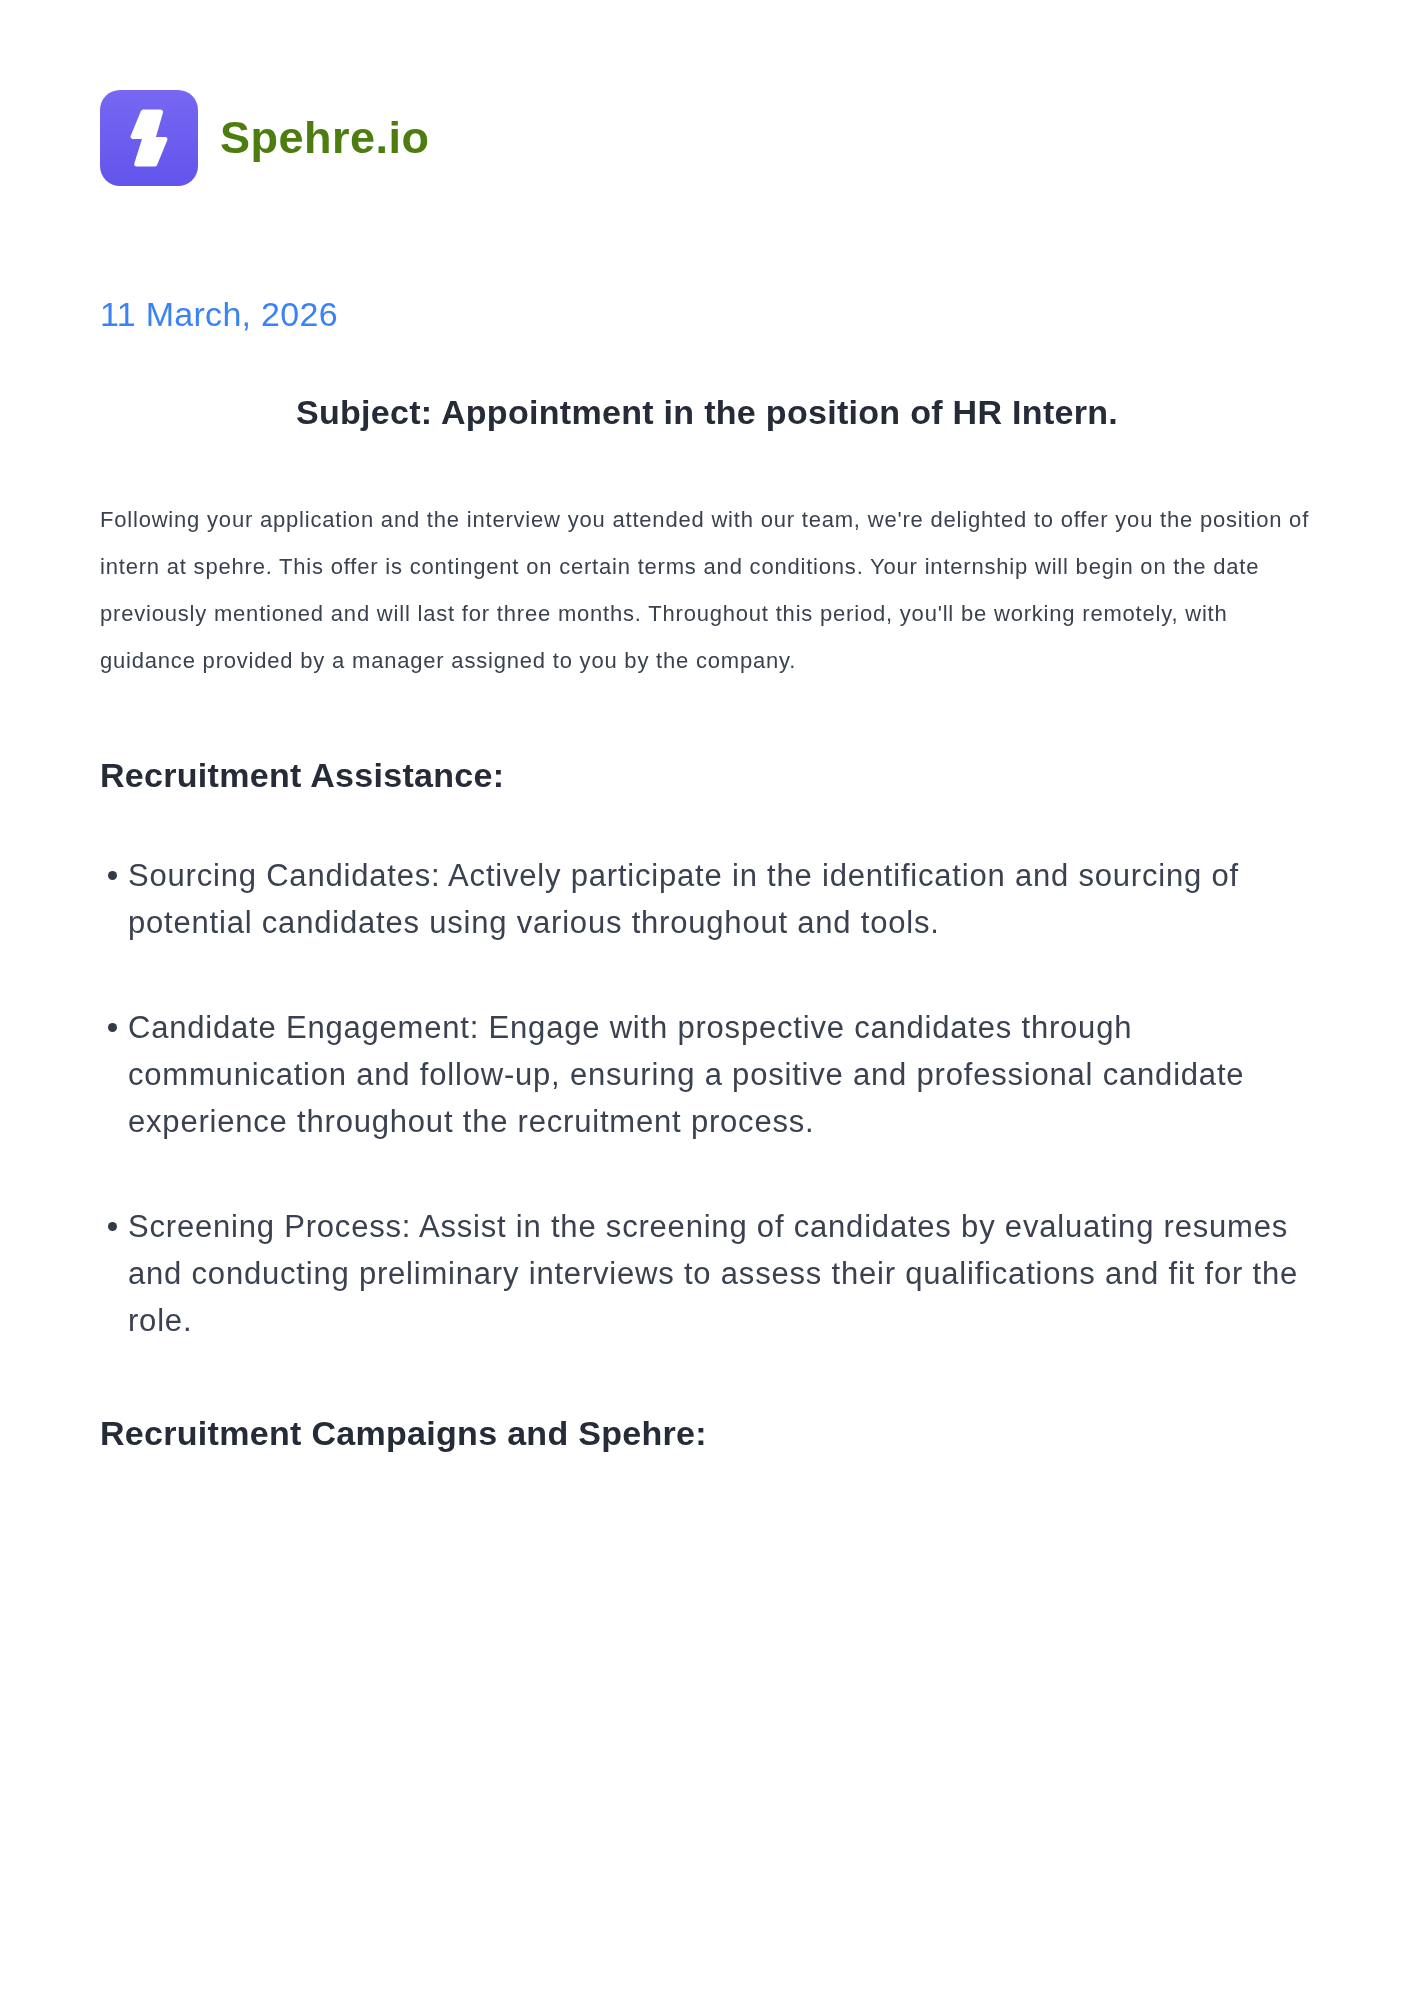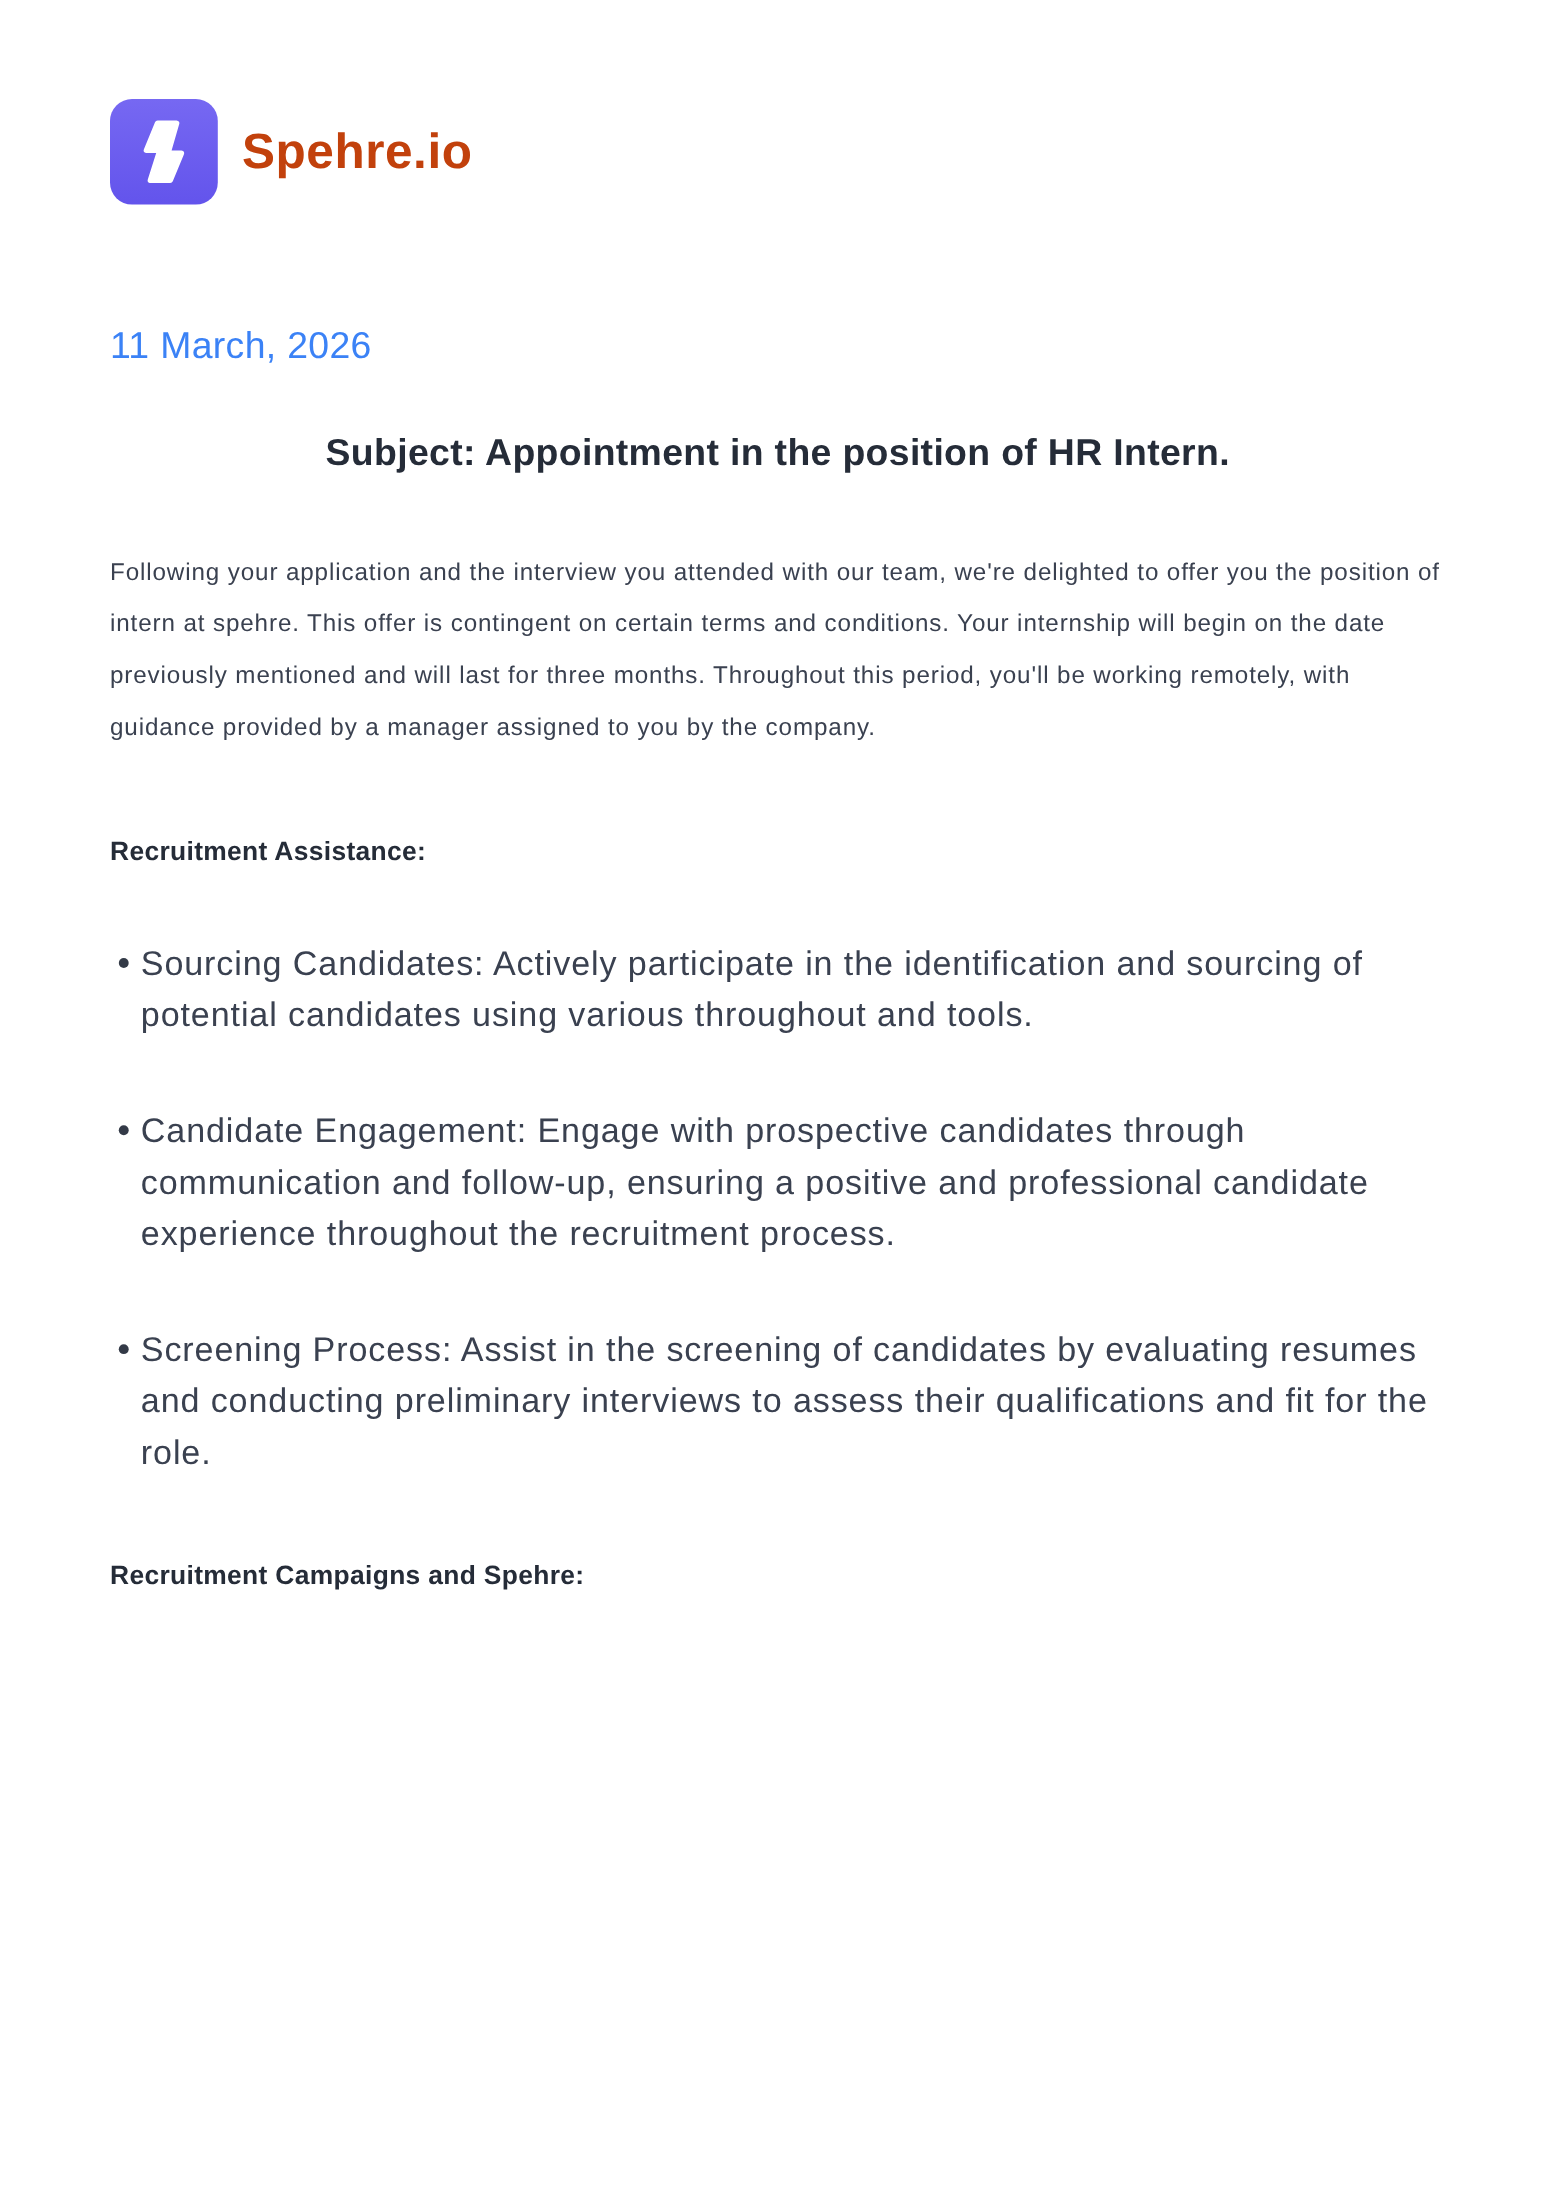--- a/index.html
+++ b/index.html
@@ -32,21 +32,21 @@
     background: linear-gradient(180deg, #7668f2 0%, #6354ec 100%);
     display: flex;
     align-items: center;
     justify-content: center;
     flex: 0 0 auto;
   }
   .logo-icon svg { width: 72px; height: 72px; }
   .brand-name {
     font-size: 45px;
     font-weight: 700;
-    color: #c2410c;
+    color: #4d7c0f;
     letter-spacing: 0.5px;
   }
 
   
   .date-block {
     font-size: 34px;
     line-height: 48px;
     font-weight: 400;
     color: #3b82f6;
     margin-bottom: 50px;
@@ -83,21 +83,21 @@
     color: #252c38;
     letter-spacing: 0.3px;
     text-decoration: underline;
     text-decoration-thickness: 3px;
     text-underline-offset: 9px;
     margin-bottom: 56px;
   }
 
   
   .section-title {
-    font-size: 24px;
+    font-size: 34px;
     line-height: 46px;
     font-weight: 700;
     color: #252c38;
     letter-spacing: 0.3px;
     margin-bottom: 54px;
   }
 
   
   ul.bullets {
     list-style: none;

